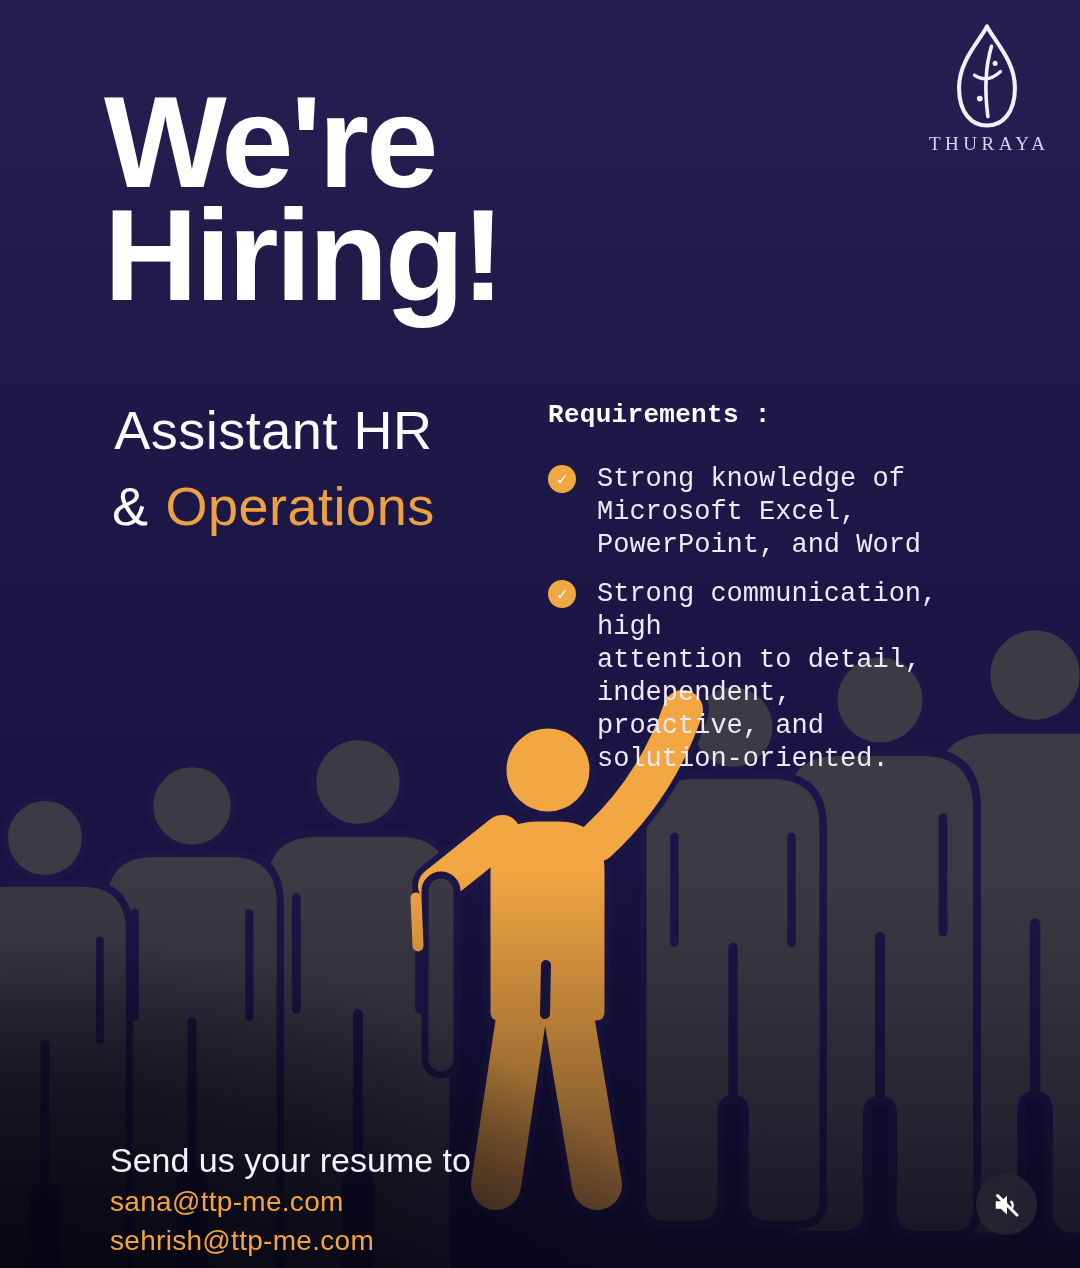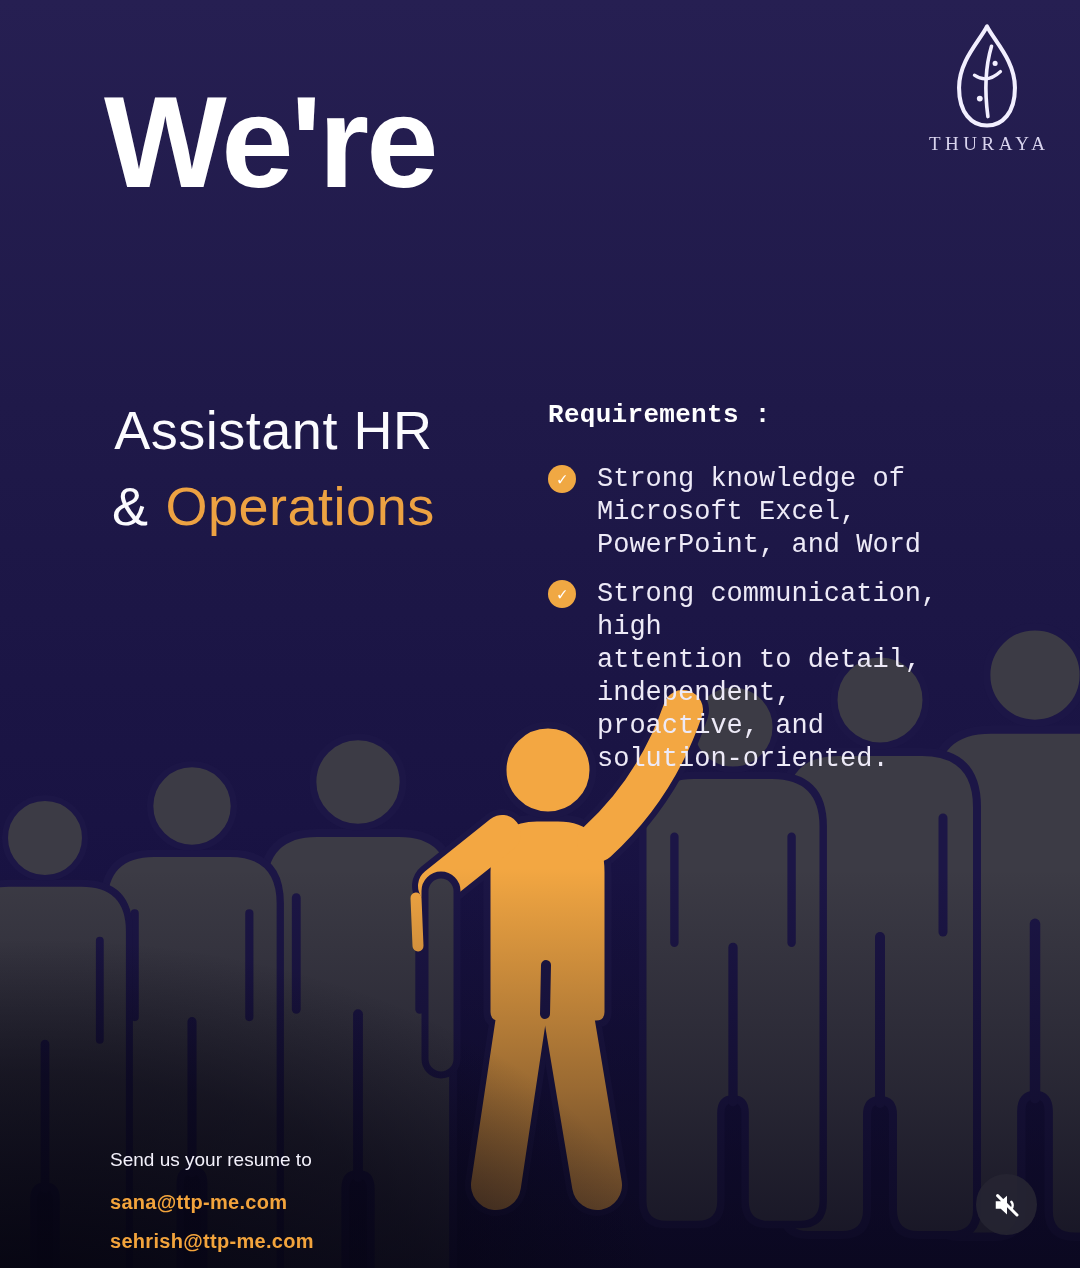--- a/index.html
+++ b/index.html
@@ -30,22 +30,22 @@
 
   .requirements{position:absolute;left:548px;top:400px;width:430px;font-family:Liberation Mono, monospace;}
   .req-heading{font-size:26px;font-weight:bold;color:#ffffff;letter-spacing:0.3px;margin-bottom:33px;}
   .req-item{display:flex;gap:21px;margin-bottom:16px;}
   .check-badge{width:28px;height:28px;border-radius:50%;background:#f0a843;color:#ffffff;
     display:flex;align-items:center;justify-content:center;font-size:17px;font-weight:bold;
     flex-shrink:0;margin-top:2px;}
   .req-text{font-size:27px;line-height:33px;color:#edeaf7;}
 
   .contact{position:absolute;left:110px;top:1144px;}
-  .contact-lead{font-size:19px;line-height:32px;color:#f3f1fb;margin-bottom:12px;}
-  .email{font-size:20px;line-height:28px;font-weight:bold;color:#f3a43c;
+  .contact-lead{font-size:34px;line-height:32px;color:#f3f1fb;margin-bottom:12px;}
+  .email{font-size:28px;line-height:28px;font-weight:normal;color:#f3a43c;
     letter-spacing:0.3px;margin-bottom:11px;}
 
   .mute-btn{position:absolute;left:976px;top:1174px;width:61px;height:61px;border-radius:50%;
     background:rgba(38,37,50,0.9);display:flex;align-items:center;justify-content:center;cursor:pointer;}
 </style>
 </head>
 <body>
 
 <div class="poster">
 
@@ -97,20 +97,21 @@
       <path d="M55,28 C49,48 47,76 51,106" fill="none" stroke="#f2efff" stroke-width="4" stroke-linecap="round"></path>
       <path d="M36,60 Q50,70 65,56" fill="none" stroke="#f2efff" stroke-width="3.5" stroke-linecap="round"></path>
       <circle cx="42" cy="86" r="3.2" fill="#f2efff"></circle>
       <circle cx="59" cy="47" r="2.8" fill="#f2efff"></circle>
     </svg>
     <div class="logo-text">THURAYA</div>
   </div>
 
   <h1 class="title" style="margin:0;">
     <div>We're</div>
+    <div>Hiring!</div>
   </h1>
 
   <div class="role">
     <div>Assistant HR</div>
     <div><span class="amp">&amp;</span><span class="orange">Operations</span></div>
   </div>
 
   <div class="requirements">
     <div class="req-heading">Requirements :</div>
 

